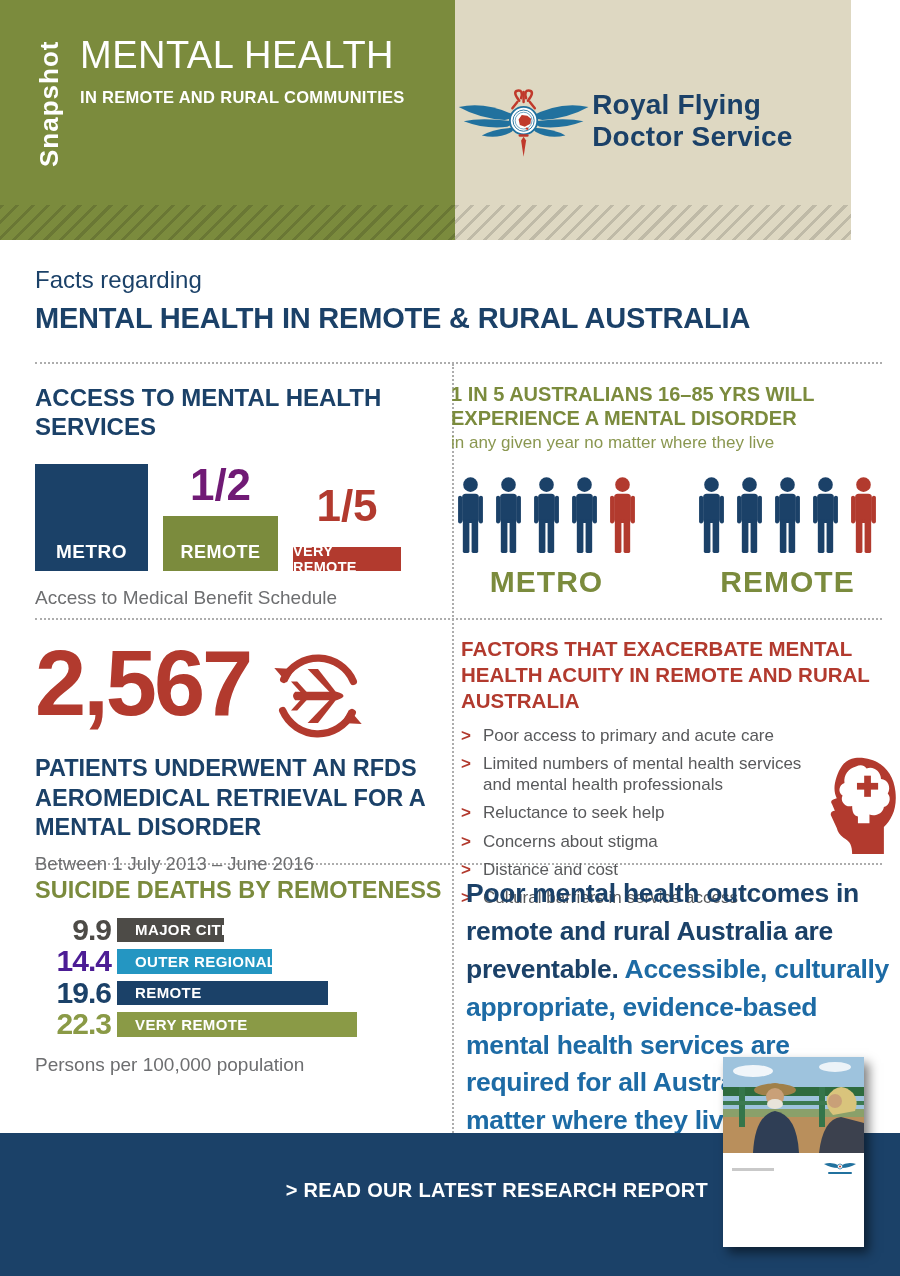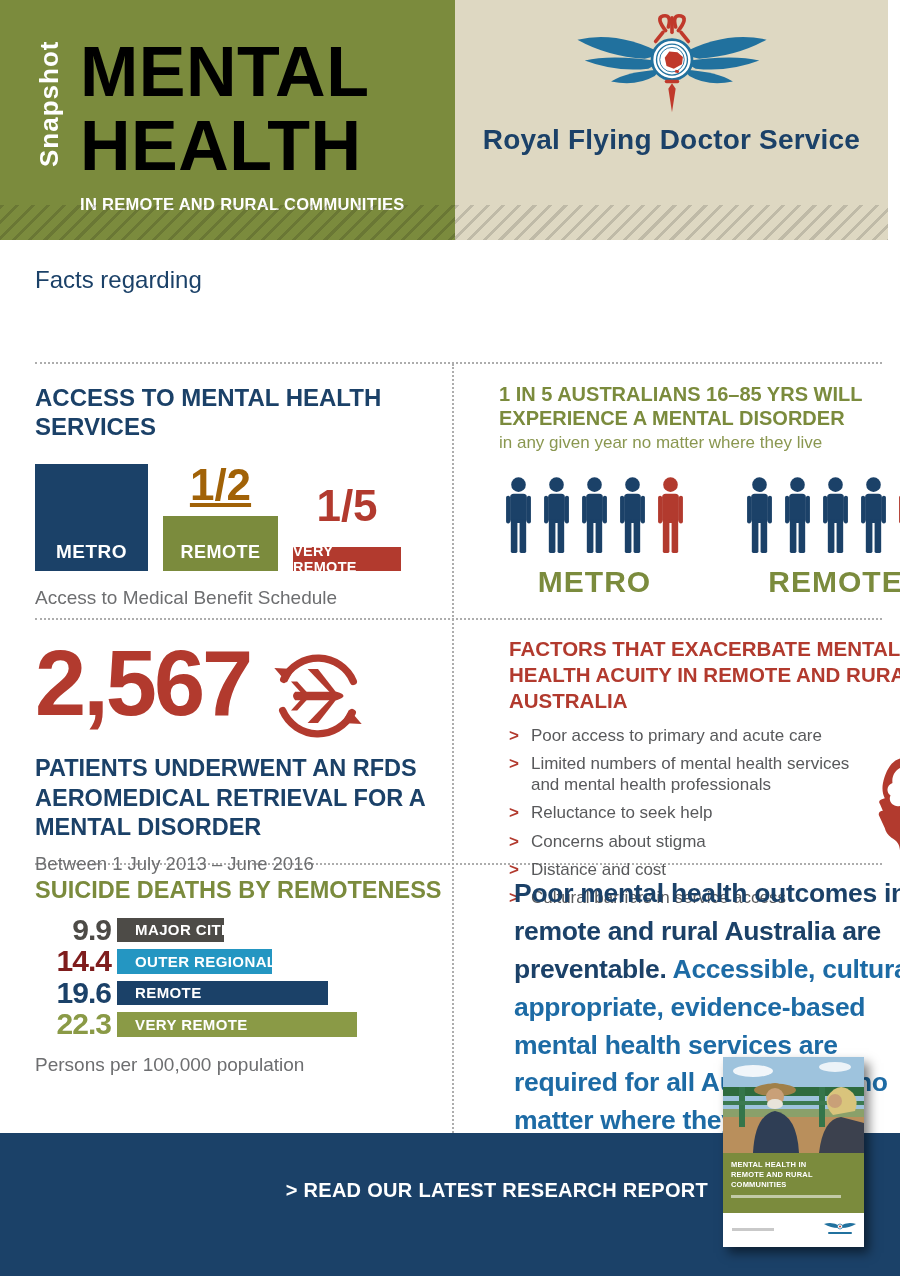--- a/index.html
+++ b/index.html
@@ -2,54 +2,54 @@
 <html><head>
 <meta charset="utf-8">
 <style>
   * { margin:0; padding:0; box-sizing:border-box; }
   body { background:#888; font-family:"Liberation Sans", sans-serif; }
   .page { position:relative; width:900px; height:1276px; background:#fff; margin:0 auto; overflow:hidden; }
 
   
   .masthead { display:flex; height:240px; }
   .mast-left { position:relative; width:455px; background:#7b8b3d; }
-  .mast-right { position:relative; width:433px; background:#ded8c2; display:flex; flex-direction:column; align-items:center;text-align:center; }
+  .mast-right { position:relative; width:396px; background:#ded8c2; display:flex; flex-direction:row; align-items:center; }
   .hatch { position:absolute; left:0; right:0; bottom:0; height:35px;
            background:repeating-linear-gradient(135deg, rgba(0,0,0,0.14) 0 3px, transparent 3px 11px); }
   .snapshot { position:absolute; left:34px; top:42px; height:125px;
               writing-mode:vertical-rl; transform:rotate(180deg);
               color:#fff; font-size:26px; font-weight:bold; letter-spacing:1px; }
   .mast-title-wrap { position:absolute; left:80px; top:36px; width:340px; }
-  .mast-title { color:#000000; font-size:70px; font-weight:700; line-height:1.05; width:320px; letter-spacing:0.5px; }
+  .mast-title { color:#ffffff; font-size:38px; font-weight:400; line-height:1.05; width:320px; letter-spacing:0.5px; }
   .mast-sub { color:#fff; font-size:16.5px; font-weight:bold; margin-top:12px; letter-spacing:0.3px; }
   .logo-svg { margin-top:10px; }
   .logo-wordmark { color:#1b4168; font-size:28px; font-weight:bold; letter-spacing:0.2px; margin-top:2px; }
 
   
   .intro { height:122px; padding:26px 0 0 35px; }
   .intro-kicker { color:#1b4168; font-size:24px; }
   .intro-title { color:#1b4168; font-size:29px; font-weight:800; margin-top:8px; letter-spacing:-0.2px; white-space:nowrap; }
 
   
   .grid { position:relative; }
   .v-divider { position:absolute; left:452px; top:2px; bottom:0; border-left:2px dotted #adadad; }
   .g-sep { height:0; border-top:2px dotted #adadad; margin:0 18px 0 35px; }
-  .g-row { display:flex;gap:48px; }
+  .g-row { display:flex; }
   .cell-l { width:452px; padding-left:35px; padding-right:12px; }
   .cell-r { flex:1; padding-left:14px; padding-right:26px; position:relative; }
   .row1 { height:254px; } .row2 { height:243px; } .row3 { height:268px; }
 
   
   .access-head { color:#1b4168; font-size:24px; font-weight:800; line-height:1.2; width:390px; margin-top:20px; }
   .access-chart { display:flex; align-items:flex-end; gap:15px; margin-top:22px; height:107px; }
   .metro-box { width:113px; height:107px; background:#1b4168; position:relative; }
   .box-label { position:absolute; bottom:8px; left:0; right:0; text-align:center; color:#fff; font-weight:bold; font-size:19px; letter-spacing:0.5px; }
   .frac { text-align:center; font-size:44px; font-weight:800; }
   .remote-col { width:115px; display:flex; flex-direction:column; justify-content:flex-end; }
-  .remote-col .frac { color:#a16207; margin-bottom:6px;text-decoration:underline; }
+  .remote-col .frac { color:#701a75; margin-bottom:6px; }
   .remote-bar { height:55px; background:#7b8b3d; position:relative; }
   .remote-bar .box-label { font-size:18px; }
   .vremote-col { width:108px; display:flex; flex-direction:column; justify-content:flex-end; }
   .vremote-col .frac { color:#b23a2e; margin-bottom:16px; }
   .vremote-bar { height:24px; background:#b23a2e; display:flex; align-items:center; justify-content:center; }
   .vremote-bar .strip-label { color:#fff; font-weight:bold; font-size:14.5px; letter-spacing:0.3px; }
   .access-caption { color:#6d6e70; font-size:19px; margin-top:16px; }
 
   
   .prev-head { color:#7b8b3d; font-size:20px; font-weight:800; line-height:1.2; width:425px; margin-top:18px; }
@@ -161,20 +161,21 @@
         <rect x="102" y="76" width="16" height="4" rx="2" fill="#c0392b"></rect>
         <path d="M110 80 l-4 6 l4 26 l4 -26 z" fill="#c0392b"></path>
       </svg>
       <div class="logo-wordmark">Royal Flying Doctor Service</div>
       <div class="hatch"></div>
     </div>
   </header>
 
   <section class="intro">
     <div class="intro-kicker">Facts regarding</div>
+    <h1 class="intro-title">MENTAL HEALTH IN REMOTE &amp; RURAL AUSTRALIA</h1>
   </section>
 
   <main class="grid">
     <div class="v-divider"></div>
     <div class="g-sep"></div>
 
     <div class="g-row row1">
       <div class="cell-l">
         <h2 class="access-head">ACCESS TO MENTAL HEALTH SERVICES</h2>
         <div class="access-chart">
@@ -311,21 +312,21 @@
       <div class="cell-l">
         <h2 class="suicide-head">SUICIDE DEATHS BY REMOTENESS</h2>
         <div class="suicide-bars">
             <div class="s-row">
               <span class="s-val" style="color: rgb(77, 75, 71);">9.9</span>
               <div class="s-bar" style="width: 107px; background: rgb(77, 75, 71);">
                 <span class="s-barlabel">MAJOR CITIES</span>
               </div>
             </div>
             <div class="s-row">
-              <span class="s-val" style="color: #7f1d1d;">14.4</span>
+              <span class="s-val" style="color: #4c1d95;">14.4</span>
               <div class="s-bar" style="width: 155px; background: rgb(36, 150, 194);">
                 <span class="s-barlabel">OUTER REGIONAL</span>
               </div>
             </div>
             <div class="s-row">
               <span class="s-val" style="color: rgb(27, 65, 104);">19.6</span>
               <div class="s-bar" style="width: 211px; background: rgb(27, 65, 104);">
                 <span class="s-barlabel">REMOTE</span>
               </div>
             </div>
@@ -366,24 +367,20 @@
       <ellipse cx="52" cy="33" rx="21" ry="6.5" fill="#a08049"></ellipse>
       <path d="M40 33 q12 -14 24 0 z" fill="#a08049"></path>
       <circle cx="52" cy="40" r="9" fill="#c9a078"></circle>
       <ellipse cx="52" cy="47" rx="8" ry="5" fill="#e8e4da"></ellipse>
       <path d="M30 96 Q32 58 52 54 Q74 58 76 96 Z" fill="#2f3e55"></path>
 
       <path d="M104 40 q12 -18 26 -4 q6 8 2 18 l-22 4 q-8 -8 -6 -18 z" fill="#d9c47c"></path>
       <circle cx="112" cy="44" r="7" fill="#c9a078"></circle>
       <path d="M96 96 Q100 62 118 60 L141 66 L141 96 Z" fill="#3c414e"></path>
     </svg>
-    <div class="thumb-band">
-      <div class="thumb-title">MENTAL HEALTH IN REMOTE AND RURAL COMMUNITIES</div>
-      <div class="thumb-subbar"></div>
-    </div>
     <div class="thumb-strip">
       <div class="thumb-strip-bar"></div>
       <svg class="thumb-logo" width="34" height="16" viewBox="0 0 68 32">
         <path d="M34 10 Q50 0 66 6 Q52 14 38 14 Z" fill="#21719e"></path>
         <path d="M34 10 Q18 0 2 6 Q16 14 30 14 Z" fill="#21719e"></path>
         <circle cx="34" cy="11" r="5" fill="#fff" stroke="#21719e" stroke-width="1.5"></circle>
         <circle cx="34" cy="11" r="2" fill="#c0392b"></circle>
         <rect x="10" y="22" width="48" height="4" rx="2" fill="#21719e"></rect>
       </svg>
     </div>

